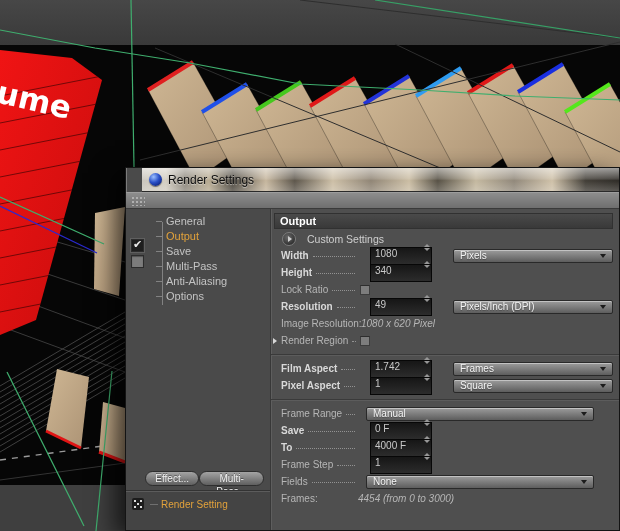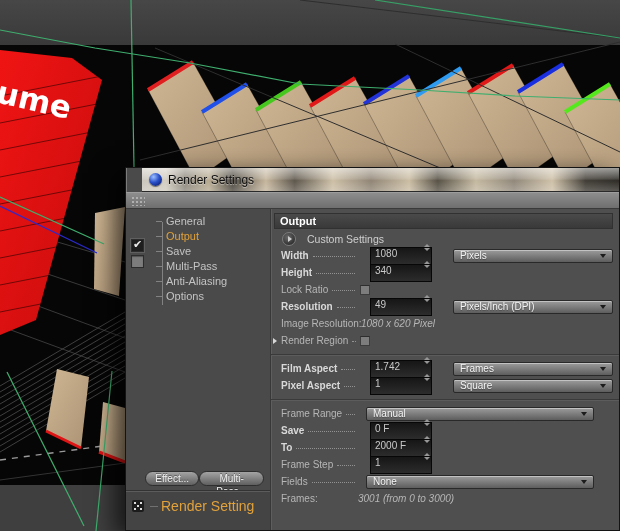--- a/index.html
+++ b/index.html
@@ -53,21 +53,21 @@
           text-align:center; text-shadow:0 -1px 0 rgba(0,0,0,.4); cursor:pointer; padding:0 4px; }
   .pbtn.effect { width:57px; } .pbtn.multipass { width:68px; }
   .sdiv { position:absolute; top:281px; left:0; right:0; border-top:1px solid #333;
           box-shadow:0 1px 0 #5c5c5c; }
   .rslist { position:absolute; top:283px; left:0; right:0; bottom:0; background:#444; }
   .rsitem { margin-top:6px; display:flex; align-items:center; padding-left:6px; cursor:pointer; }
   .rsicon { width:12px; height:12px; background:#1c1c1c; border-radius:2px; position:relative; flex-shrink:0; }
   .rsicon::after { content:""; position:absolute; left:2px; top:2px; width:2px; height:2px; background:#ddd;
                    box-shadow:6px 0 #ddd, 0 6px #ddd, 6px 6px #ddd, 3px 3px #ddd; }
   .rstick { width:8px; border-top:1px solid #707070; margin:0 3px 0 6px; }
-  .rslabel { font-size:14px; color:#e2a23b; }
+  .rslabel { font-size:10px; color:#e2a23b; }
 
   
   .panel { flex:1; background:#4f4f4f; box-shadow:inset 1px 0 0 #5e5e5e; position:relative;
            padding:2px 0 0 0; overflow:hidden; }
   .phead { margin:2px 6px 0 3px; height:16px; line-height:15px; background:linear-gradient(#4a4a4a,#393939);
            border:1px solid #313131; color:#fff; font-size:11px; font-weight:bold; padding-left:5px; }
   .rows { padding:2px 6px 0 10px; font-size:10px; }
   .row { height:17px; display:flex; align-items:center; position:relative; }
   .row.custom { height:16px; }
   .cicon { width:14px; height:14px; border-radius:50%; background:radial-gradient(circle at 40% 35%, #6a6a6a, #333 70%);
@@ -411,21 +411,21 @@
                 </span>
               </span>
           </div>
 
           <div class="row">
             <span class="labelbox b">
                 <span class="lbl">To</span>
                 <span class="leader"></span>
               </span>
             <span class="field">
-                <span class="num">2000 F</span>
+                <span class="num">4000 F</span>
                 <span class="stepper">
                   <span class="up"></span>
                   <span class="down"></span>
                 </span>
               </span>
           </div>
 
           <div class="row">
             <span class="labelbox">
                 <span class="lbl">Frame Step</span>
@@ -448,20 +448,20 @@
             <span class="dropdown wide">
                 <span>None</span>
                 <span class="dd-arrow"></span>
               </span>
           </div>
 
           <div class="row">
             <span class="labelbox">
                 <span class="lbl">Frames:</span>
               </span>
-            <span class="textval">3001 (from 0 to 3000)</span>
+            <span class="textval">4454 (from 0 to 3000)</span>
           </div>
 
         </div>
       </div>
     </div>
   </div>
 </div>
 
 </body></html>

